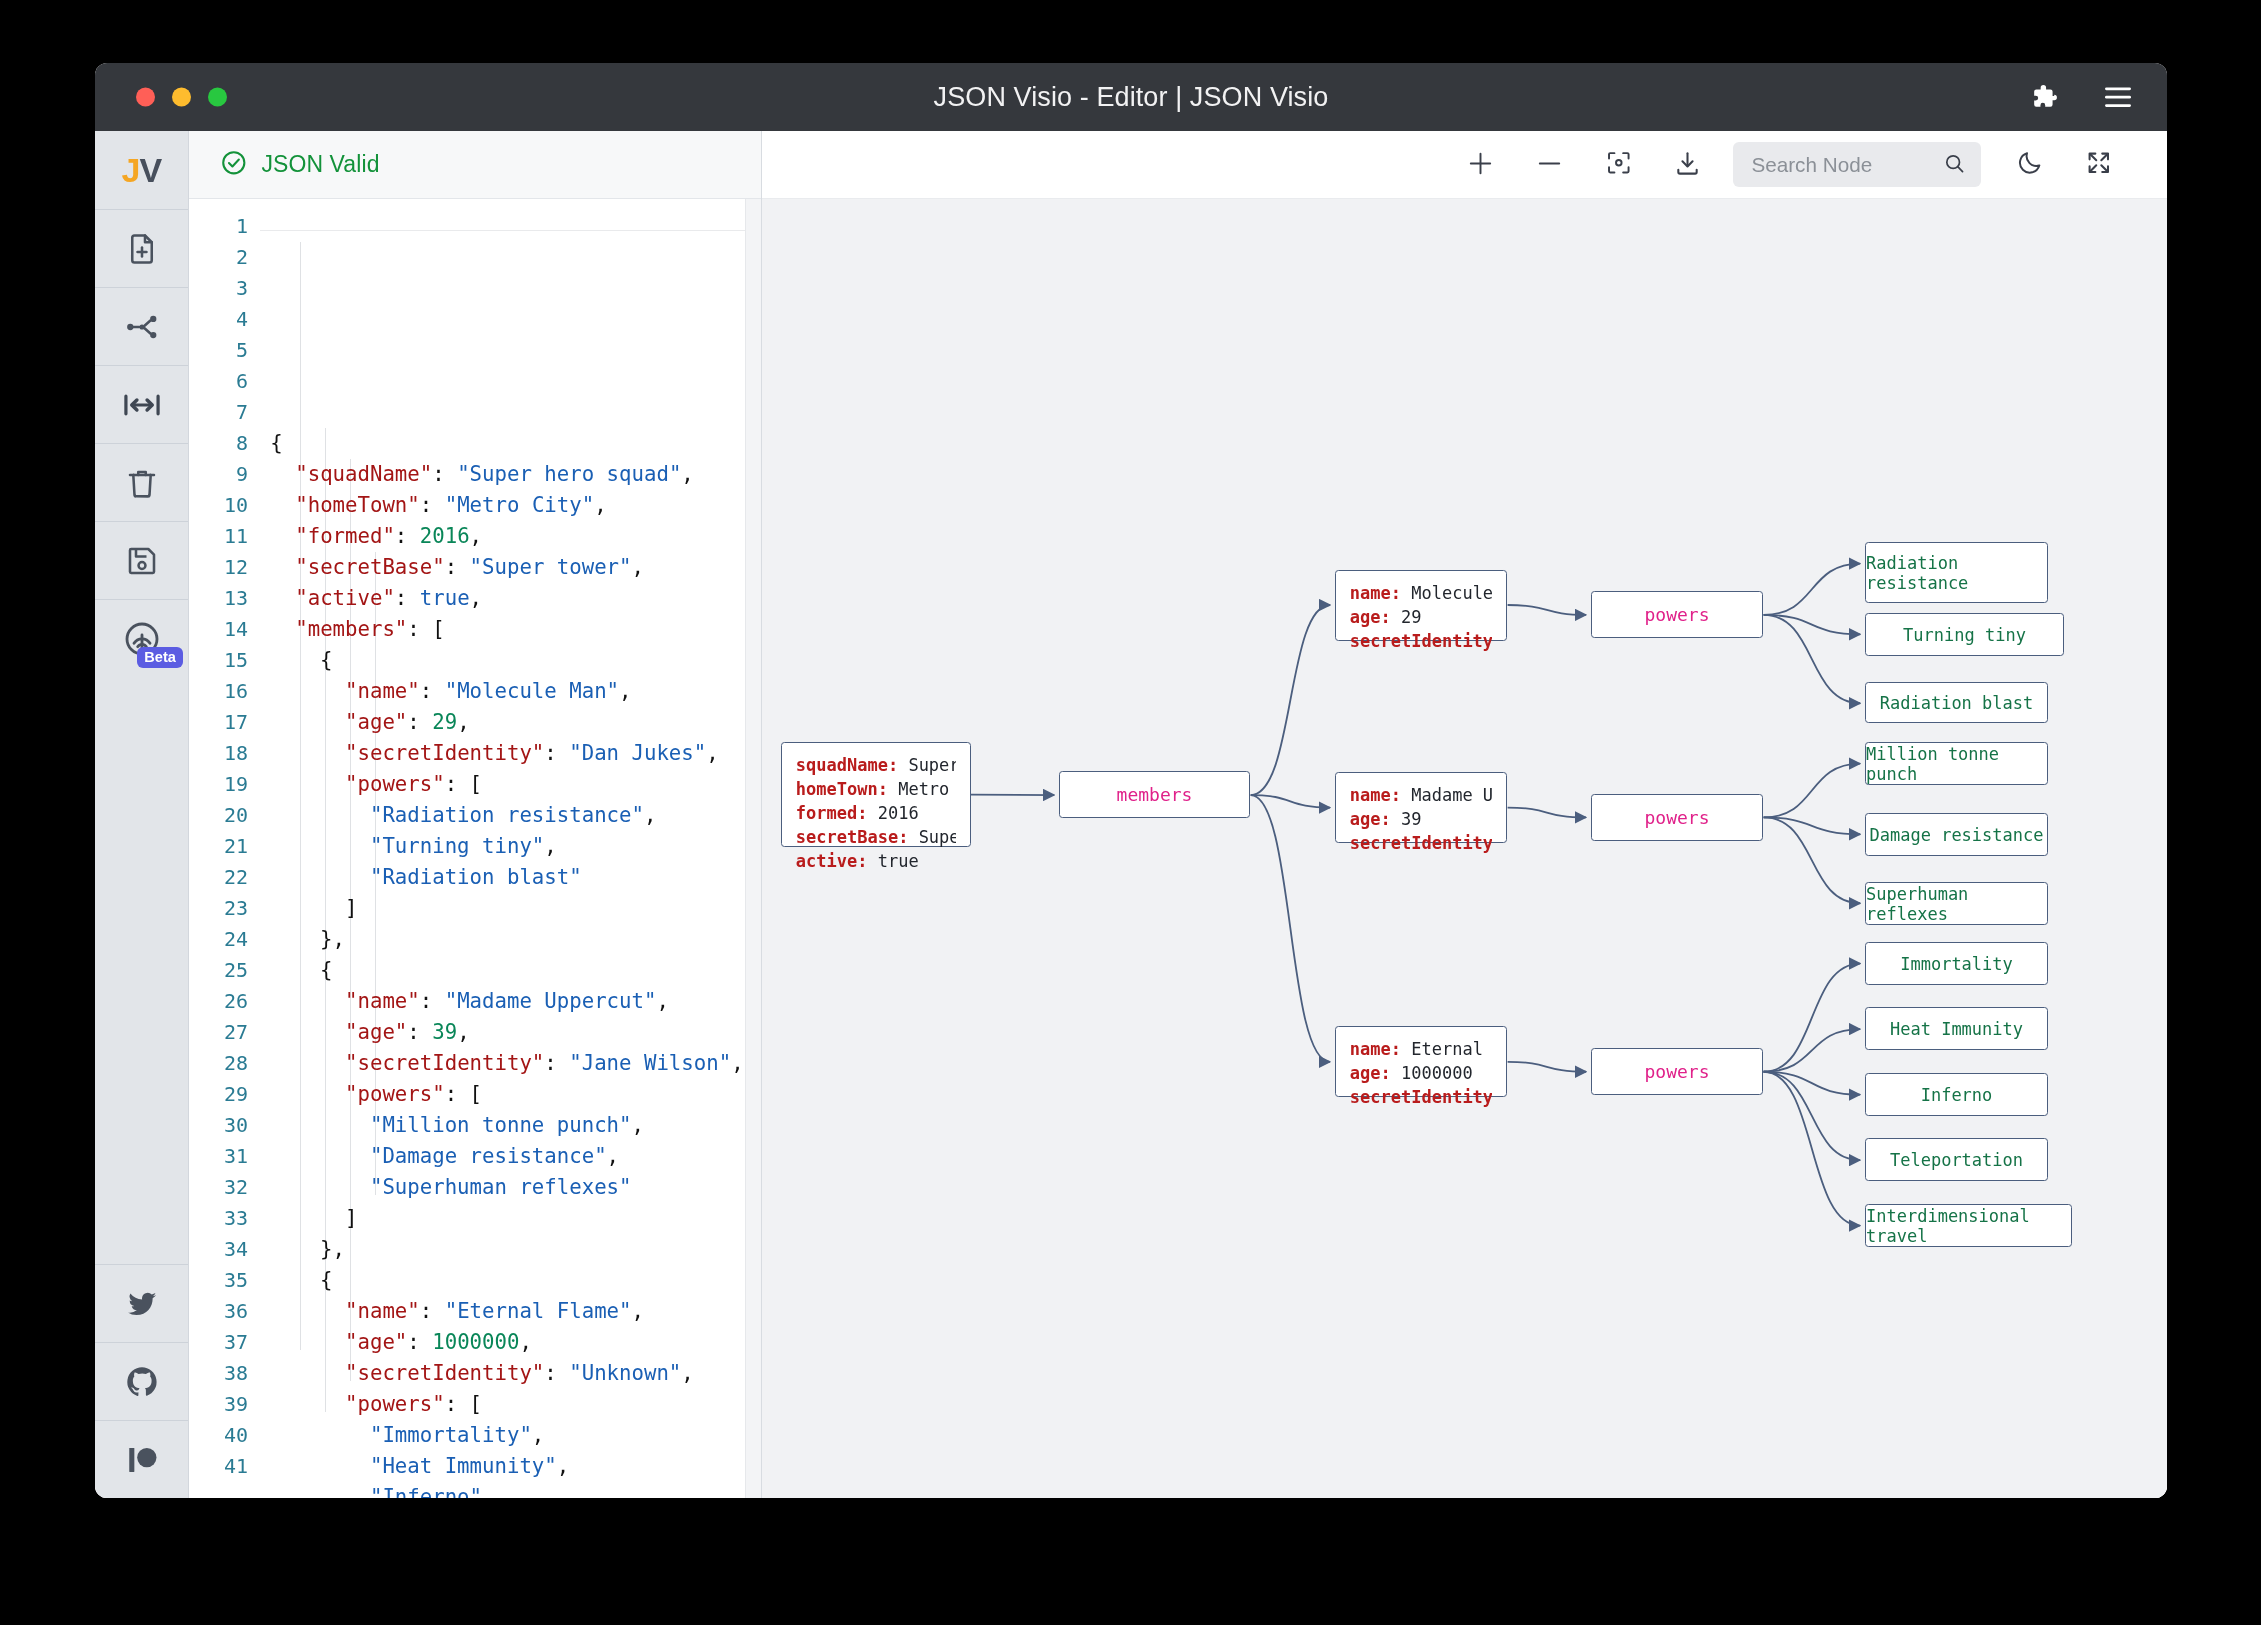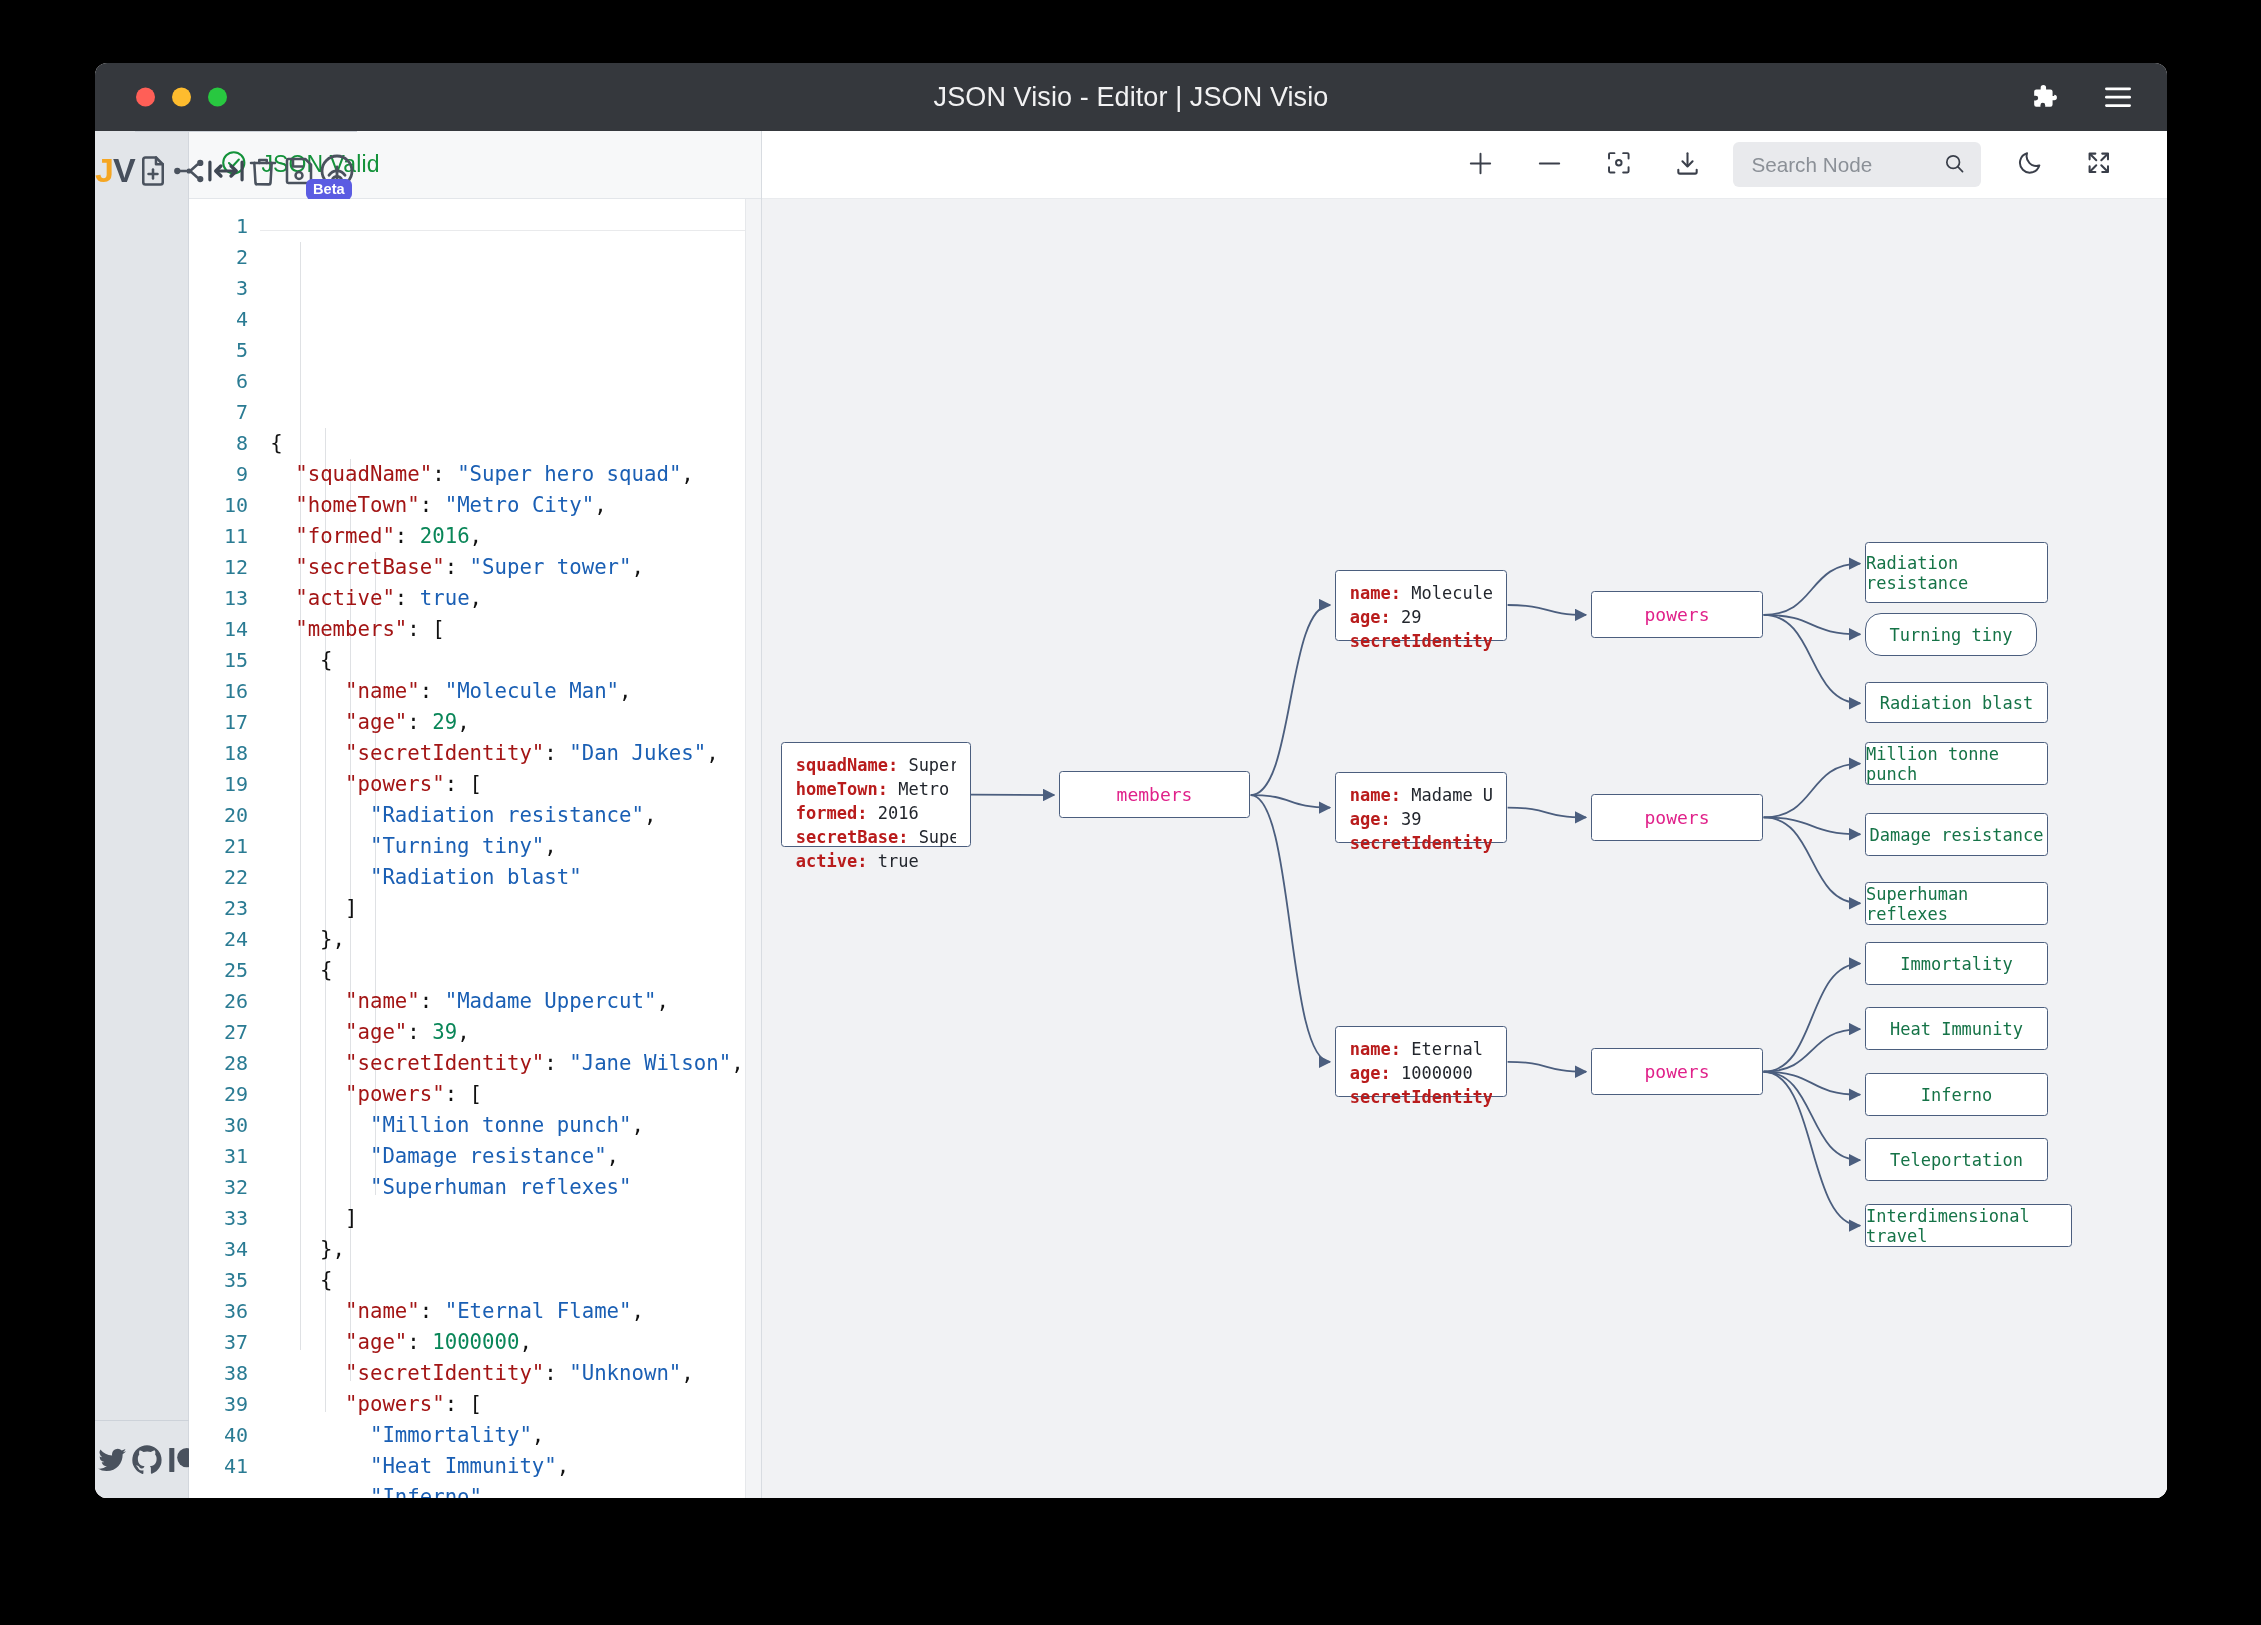--- a/index.html
+++ b/index.html
@@ -29,21 +29,21 @@
   .win-right{position:absolute;right:36px;top:50%;transform:translateY(-50%);display:flex;gap:47px;align-items:center;}
   .win-right svg{display:block;}
   
   .body{position:relative;height:1367px;display:flex;background:#ffffff;}
   
   .rail{
     width:93px;background:#e2e5e9;flex:0 0 93px;
     display:flex;flex-direction:column;align-items:center;
     border-right:0.9px solid #d3d7dd;
   }
-  .rail-top,.rail-bottom{display:flex;flex-direction:row;align-items:flex-start;width:100%;}
+  .rail-top,.rail-bottom{display:flex;flex-direction:column;align-items:flex-start;width:100%;}
   .rail-bottom{margin-top:auto;}
   .rail-item{
     width:100%;height:78px;display:flex;align-items:center;justify-content:center;
     position:relative;box-sizing:border-box;
   }
   .rail-item + .rail-item{border-top:0.9px solid #cdd2d9;}
   .rail-bottom .rail-item{border-top:0.9px solid #cdd2d9;}
   .logo{
     font-family:"Liberation Sans", sans-serif;font-size:34px;font-weight:700;
     letter-spacing:-0.9px;color:#474f5c;
@@ -438,21 +438,21 @@
               <div class="row"><span class="key">name: </span><span class="val">Molecule Man</span></div>
               <div class="row"><span class="key">age: </span><span class="val">29</span></div>
               <div class="row"><span class="key">secretIdentity: </span></div>
             </div>
             <div class="node parent" style="left: 829px; top: 392px; width: 172px; height: 47px;">
               <span>powers</span>
             </div>
             <div class="node leaf" style="left: 1103px; top: 343px; width: 183px; height: 61px;">
               <span>Radiation resistance</span>
             </div>
-            <div class="node leaf" style="left: 1103px; top: 414px; width: 172px; height: 43px; border-radius: 16px;">
+            <div class="node leaf" style="left: 1103px; top: 414px; width: 199px; height: 43px;">
               <span>Turning tiny</span>
             </div>
             <div class="node leaf" style="left: 1103px; top: 483px; width: 183px; height: 41px;">
               <span>Radiation blast</span>
             </div>
             <div class="node obj" style="left: 573px; top: 573px; width: 172px; height: 71px;">
               <div class="row"><span class="key">name: </span><span class="val">Madame Uppercut</span></div>
               <div class="row"><span class="key">age: </span><span class="val">39</span></div>
               <div class="row"><span class="key">secretIdentity: </span></div>
             </div>

